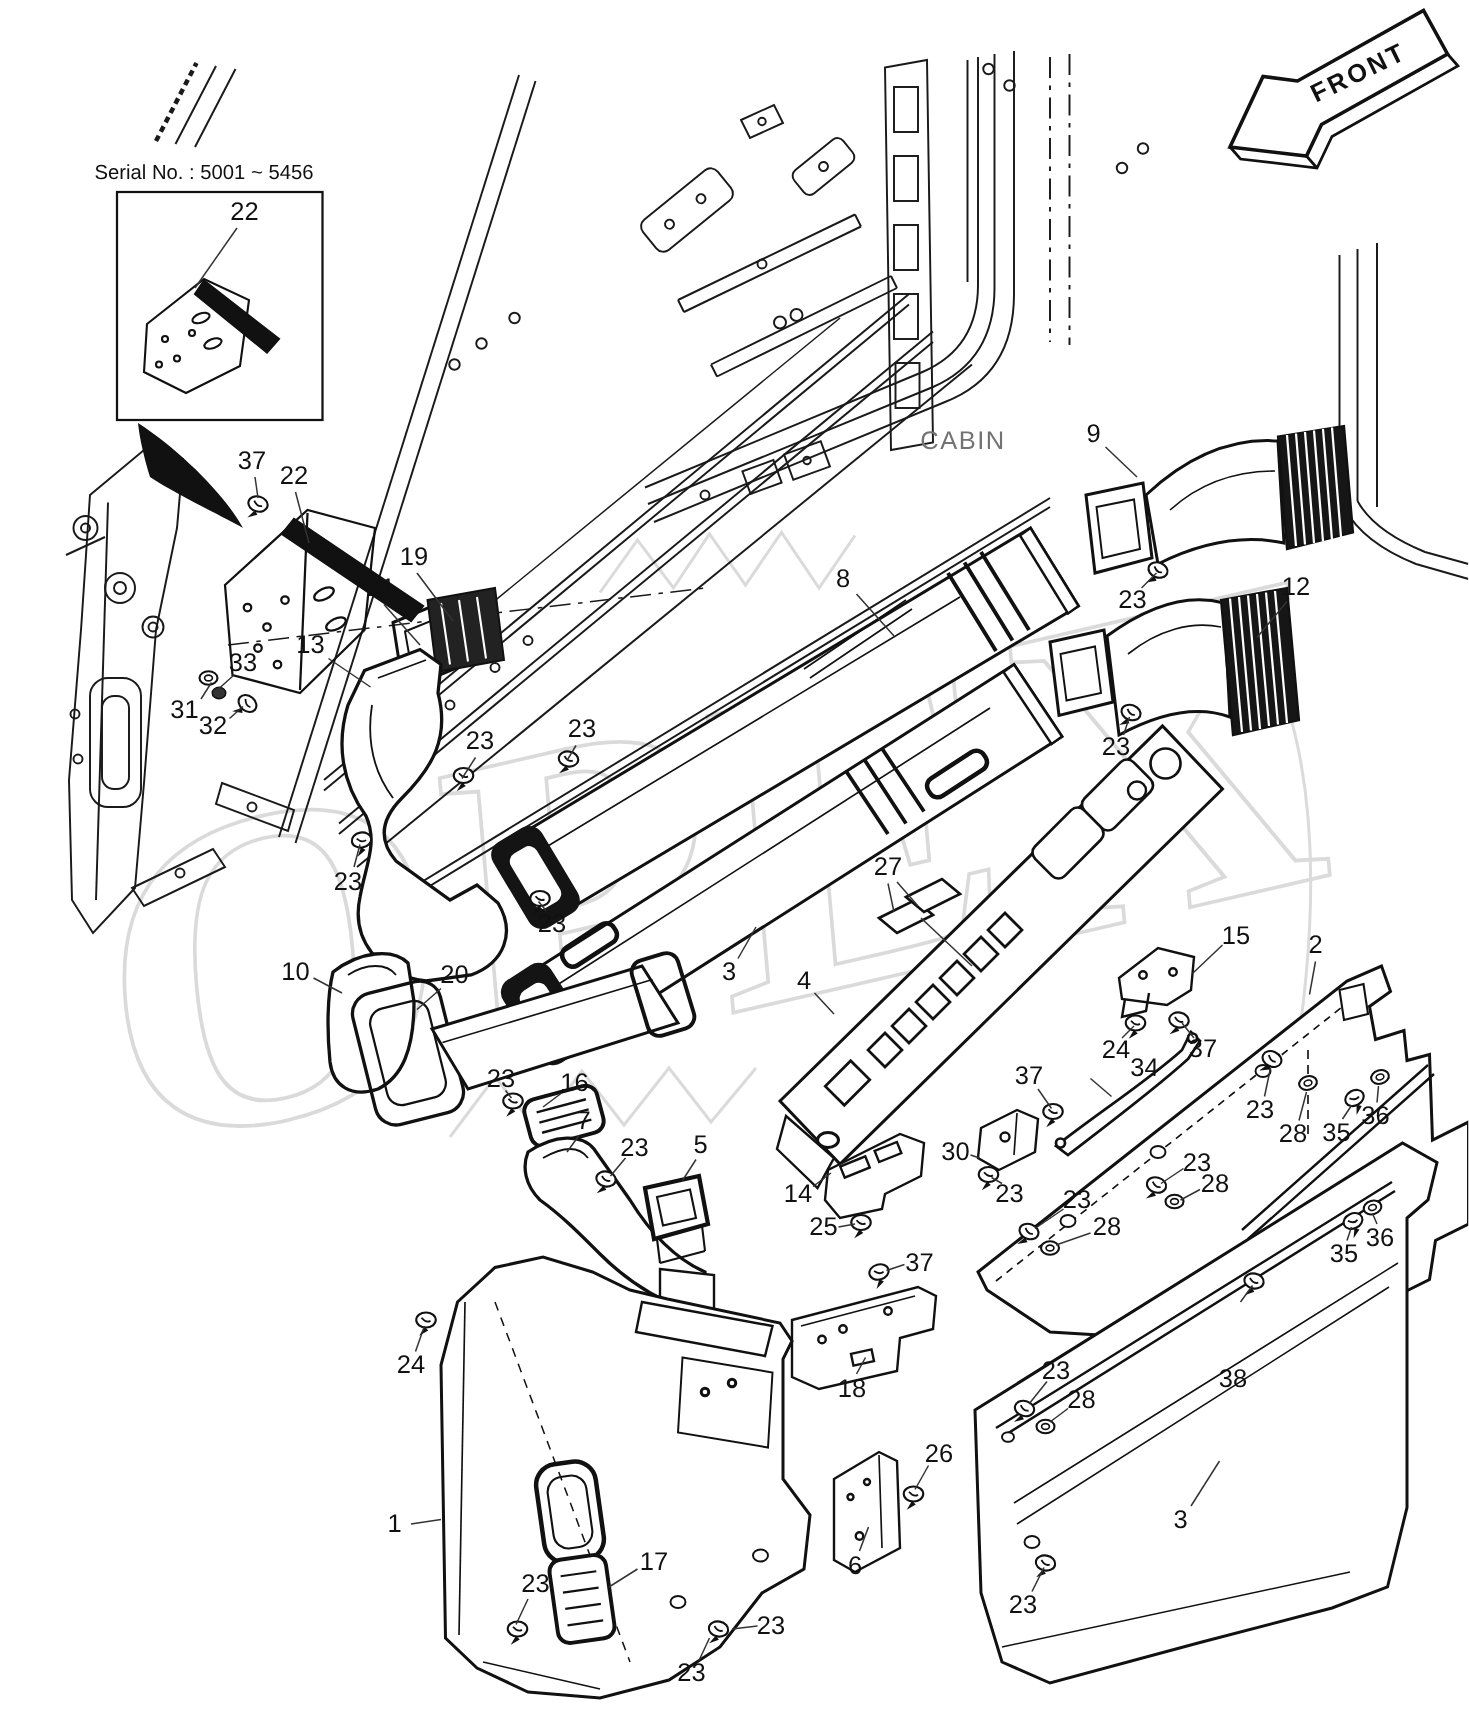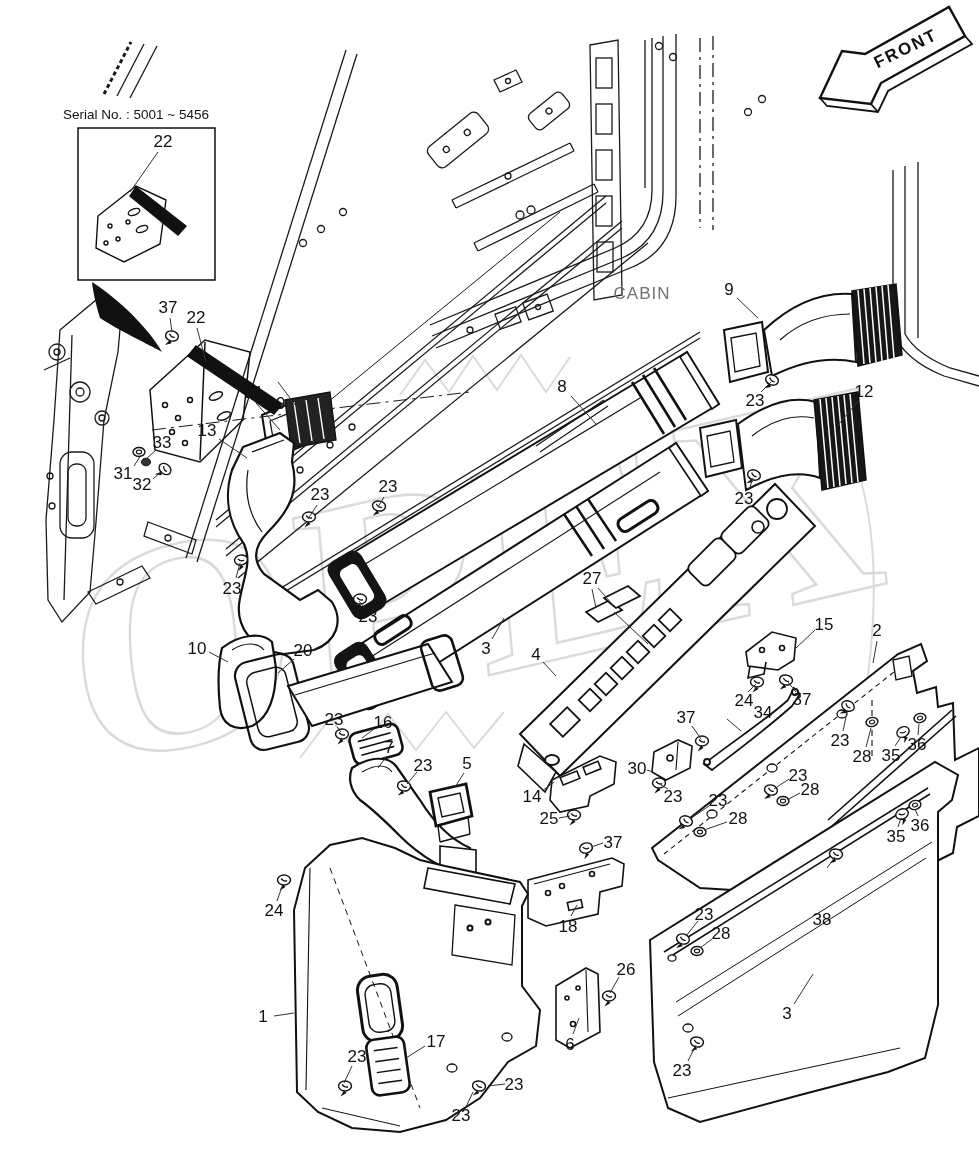--- a/index.html
+++ b/index.html
@@ -473,21 +473,21 @@
   </g>
 </svg>
 
 <div class="serial" style="left:63px;top:107px;">Serial No. : 5001 ~ 5456</div>
 <div class="biglabel" style="left:642px;top:294px;">CABIN</div>
 <div class="front" style="left:906px;top:49px;">FRONT</div>
 <div style="position:absolute;left:0;top:0;width:100%;height:100%;">
       <div class="callout" style="left: 163px; top: 141px;">22</div>
       <div class="callout" style="left: 168px; top: 307px;">37</div>
       <div class="callout" style="left: 196px; top: 317px;">22</div>
-      <div class="callout" style="left: 276px; top: 371px; margin-top: 32px;">19</div>
+      <div class="callout" style="left: 276px; top: 371px;">19</div>
       <div class="callout" style="left: 254px; top: 392px;">21</div>
       <div class="callout" style="left: 207px; top: 430px;">13</div>
       <div class="callout" style="left: 162px; top: 442px;">33</div>
       <div class="callout" style="left: 123px; top: 473px;">31</div>
       <div class="callout" style="left: 142px; top: 484px;">32</div>
       <div class="callout" style="left: 320px; top: 494px;">23</div>
       <div class="callout" style="left: 388px; top: 486px;">23</div>
       <div class="callout" style="left: 232px; top: 588px;">23</div>
       <div class="callout" style="left: 368px; top: 616px;">23</div>
       <div class="callout" style="left: 562px; top: 386px;">8</div>

